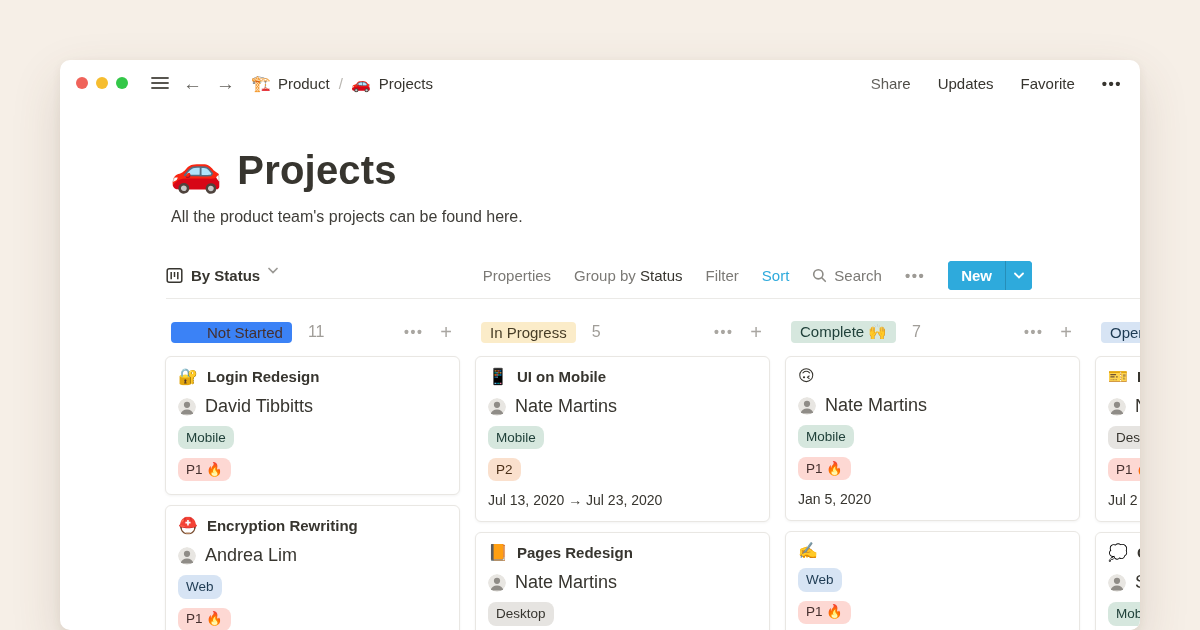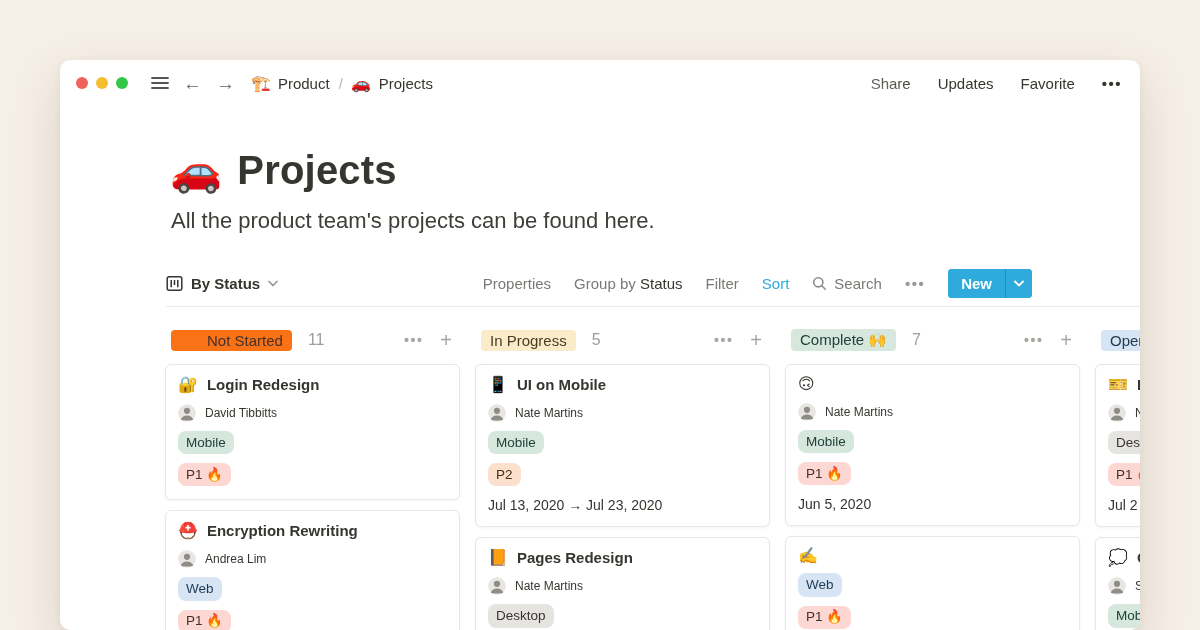--- a/index.html
+++ b/index.html
@@ -31,25 +31,25 @@
   .crumb  { display:flex; align-items:center; gap:7px; }
   .crumb .emo { font-size:16px; }
   .sep    { color:#b9b6b1; }
   .tb-actions { margin-left:auto; display:flex; align-items:center; gap:27px; font-size:15px; }
   .tb-actions .dots3 { letter-spacing:1.5px; font-weight:700; }
 
   
   .title-row { display:flex; align-items:center; gap:15px; margin:42px 108px 0 110px; }
   .title-emoji { font-size:42px; line-height:1; }
   .page-title  { font-size:40px; font-weight:700; letter-spacing:.2px; }
-  .subtitle { margin:15px 108px 0 111px; font-size:22px; color:#3f3d38; }
+  .subtitle { margin:15px 108px 0 111px; font-size:16px; color:#3f3d38; }
 
   
   .toolbar { display:flex; align-items:center; margin:35px 108px 0 106px; font-size:15px; }
-  .view-switch { display:flex; align-items:center; gap:8px; font-weight:600; color:#37352f; }
+  .view-switch { display:flex; align-items:flex-start; gap:8px; font-weight:600; color:#37352f; }
   .view-switch svg { display:block; }
   .tb-right { margin-left:auto; display:flex; align-items:center; gap:23px; color:#7b7975; }
   .groupby .gval { color:#37352f; }
   .searchit { display:flex; align-items:center; gap:7px; }
   .tb-right .dots3 { letter-spacing:1.5px; font-weight:700; color:#9d9a95; }
   .new-btn { display:flex; align-items:stretch; border-radius:4px; overflow:hidden; color:#fff; font-weight:600; }
   .new-main { padding:6px 13px; }
   .new-caret { display:flex; align-items:center; padding:0 8px; border-left:1px solid rgba(0,0,0,.16); }
   .divider { height:1px; background:#ebeae7; margin:8px 0 0 106px; }
 
@@ -62,21 +62,21 @@
   .col-icons { margin-left:auto; display:flex; align-items:center; gap:17px; color:#a9a6a1; }
   .col-icons .dots3 { letter-spacing:1.5px; font-weight:700; font-size:14px; }
   .col-icons .plus { font-size:20px; line-height:1; font-weight:400; }
   .cards { display:flex; flex-direction:column; gap:10px; }
   .card {
     background:#fff; border:1px solid #e9e7e3; border-radius:6px;
     box-shadow:0 1px 3px rgba(15,15,15,.05); padding:11px 12px 13px;
   }
   .c-title { display:flex; align-items:center; gap:9px; font-size:15px; font-weight:600; white-space:nowrap; }
   .c-emoji { font-size:16px; line-height:1; }
-  .c-person { display:flex; align-items:center; gap:9px; margin-top:11px; font-size:12px; white-space:nowrap; }
+  .c-person { display:flex; align-items:center; gap:9px; margin-top:11px; font-size:18px; white-space:nowrap; }
   .avatar { width:18px; height:18px; flex:none; border-radius:50%; overflow:hidden; display:flex; }
   .tag-row { margin-top:9px; white-space:nowrap; }
   .tag { display:inline-block; font-size:13.5px; padding:2.5px 8px; border-radius:8px; line-height:1.35; }
   .c-date { margin-top:11px; font-size:14px; white-space:nowrap; }
 </style>
 </head>
 <body>
 
 <div class="stage">
   <div class="window">
@@ -158,21 +158,21 @@
             </svg>
           </span>
         </span>
       </div>
     </div>
     <div class="divider"></div>
 
     <div class="board">
         <div class="col">
           <div class="col-head">
-            <span class="col-badge" style="background: #f97316; color: rgb(69, 48, 46); padding-left: 36px;">Not Started</span>
+            <span class="col-badge" style="background: #3b82f6; color: rgb(69, 48, 46); padding-left: 36px;">Not Started</span>
             <span class="col-count">11</span>
             <span class="col-icons">
               <span class="dots3">•••</span>
               <span class="plus">+</span>
             </span>
           </div>
           <div class="cards">
             <div class="card">
               <div class="c-title">
                 <span class="c-emoji">🔐</span>
@@ -279,21 +279,21 @@
                   <svg width="18" height="18" viewBox="0 0 18 18">
                     <circle cx="9" cy="9" r="9" fill="#e8e6e2"></circle>
                     <circle cx="9" cy="6.8" r="3.1" fill="#8f8c87"></circle>
                     <path d="M2.5 16.5c.8-3.4 3.4-5 6.5-5s5.7 1.6 6.5 5z" fill="#8f8c87"></path>
                   </svg>
                 </span>
                 <span>Nate Martins</span>
               </div>
               <div class="tag-row"><span class="tag" style="background: rgb(214, 231, 222); color: rgb(32, 65, 58);">Mobile</span></div>
               <div class="tag-row"><span class="tag" style="background: rgb(253, 216, 211); color: rgb(69, 48, 46);">P1 🔥</span></div>
-              <div class="c-date">Jun 5, 2020</div>
+              <div class="c-date">Jan 5, 2020</div>
             </div>
             <div class="card">
               <div class="c-title">
                 <span class="c-emoji">✍️</span>
               </div>
               <div class="tag-row"><span class="tag" style="background: rgb(215, 228, 244); color: rgb(29, 58, 82);">Web</span></div>
               <div class="tag-row"><span class="tag" style="background: rgb(253, 216, 211); color: rgb(69, 48, 46);">P1 🔥</span></div>
             </div>
           </div>
         </div>

